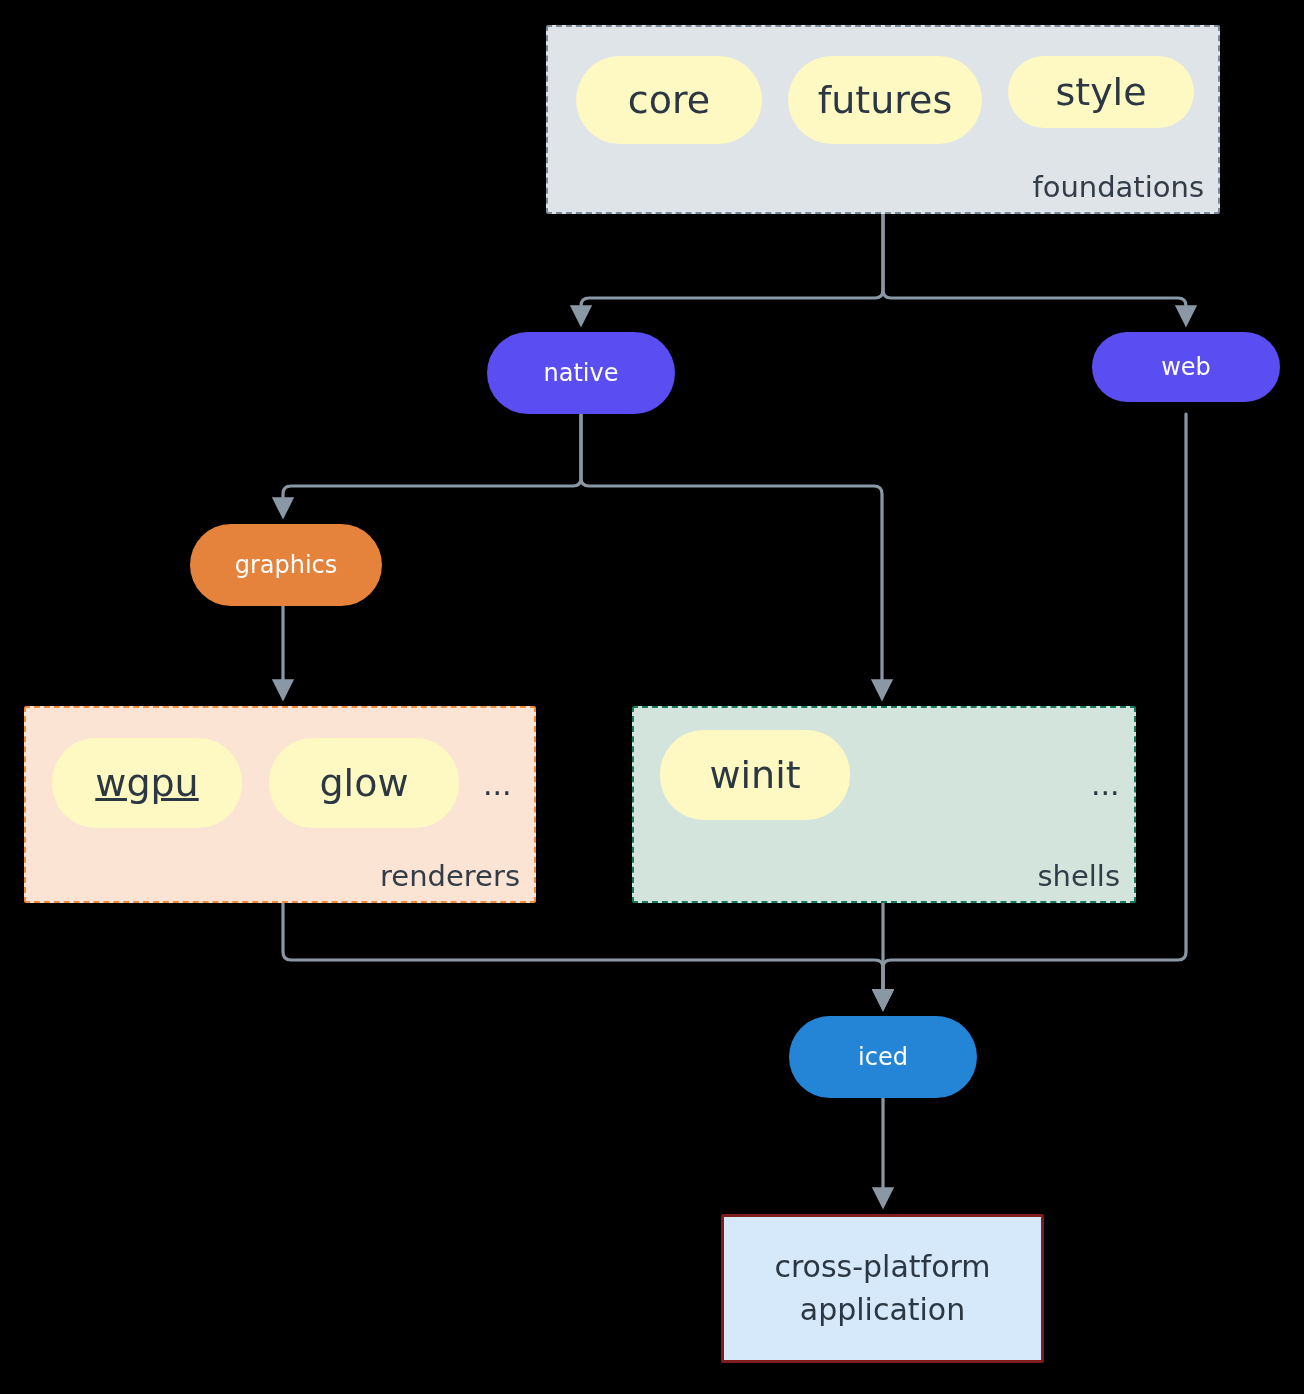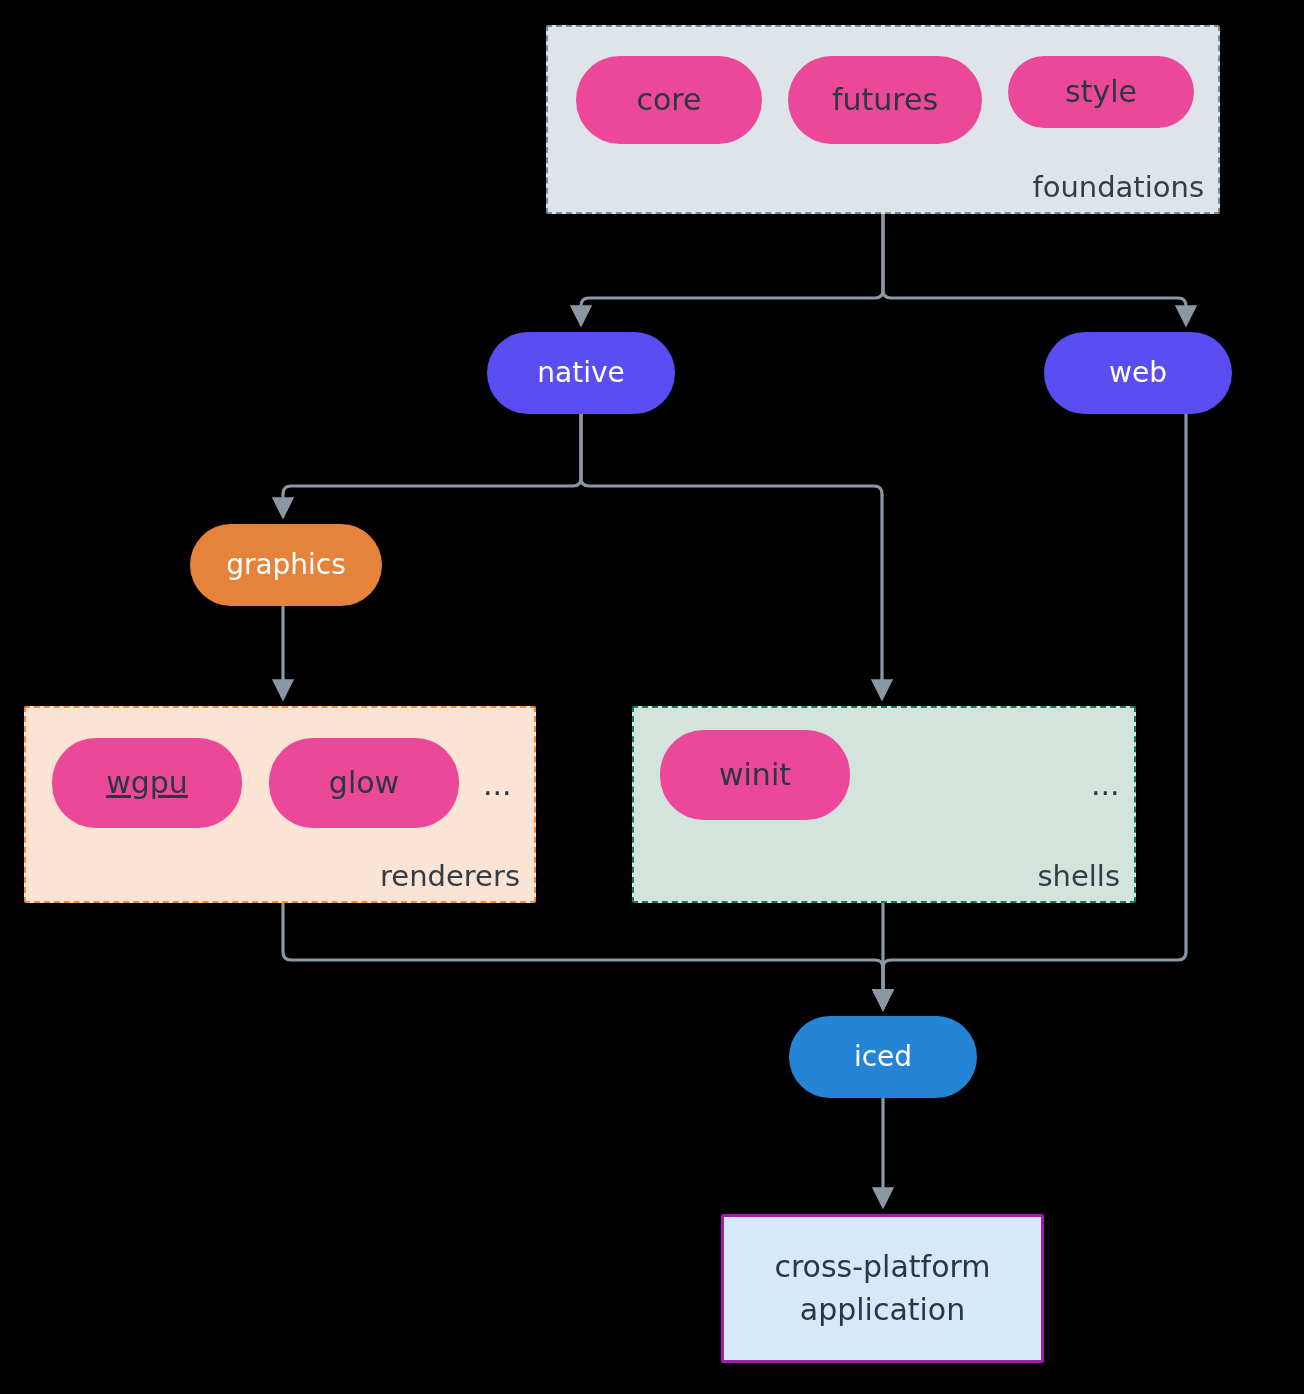--- a/index.html
+++ b/index.html
@@ -54,54 +54,54 @@
   #cluster-shells {
     left: 632px;  top: 706px;  width: 504px; height: 197px;
     background: #d3e4dd;
     border-color: #137a60;
   }
 
   
   .pill-white {
     position: absolute;
     box-sizing: border-box;
-    background: #ec4899;
+    background: #fef9c3;
     border-radius: 44px;
     display: flex;
     align-items: center;
     justify-content: center;
     color: #2b3742;
-    font-size: 30px;
+    font-size: 38px;
     line-height: 1;
   }
 
   
   .pill-solid {
     position: absolute;
     box-sizing: border-box;
     border-radius: 44px;
     display: flex;
     align-items: center;
     justify-content: center;
     color: #ffffff;
-    font-size: 28px;
+    font-size: 24px;
     line-height: 1;
   }
   #node-native { left: 487px; top: 332px; width: 188px; height: 82px; background: #5a4df2; }
-  #node-web    { left: 1044px; top: 332px; width: 188px; height: 82px; background: #5a4df2; }
+  #node-web    { left: 1092px; top: 332px; width: 188px; height: 70px; background: #5a4df2; }
   #node-graphics { left: 190px; top: 524px; width: 192px; height: 82px; background: #e5833c; }
   #node-iced   { left: 789px; top: 1016px; width: 188px; height: 82px; background: #2484d6; }
 
   
   #node-application {
     position: absolute;
     left: 721px; top: 1214px; width: 323px; height: 149px;
     box-sizing: border-box;
     background: #d6e9fb;
-    border: 3px solid #a21caf;
+    border: 3px solid #7f1d1d;
     border-radius: 2px;
     display: flex;
     flex-direction: column;
     align-items: center;
     justify-content: center;
     color: #2b3742;
     font-size: 30px;
     line-height: 1.42;
     text-align: center;
   }

